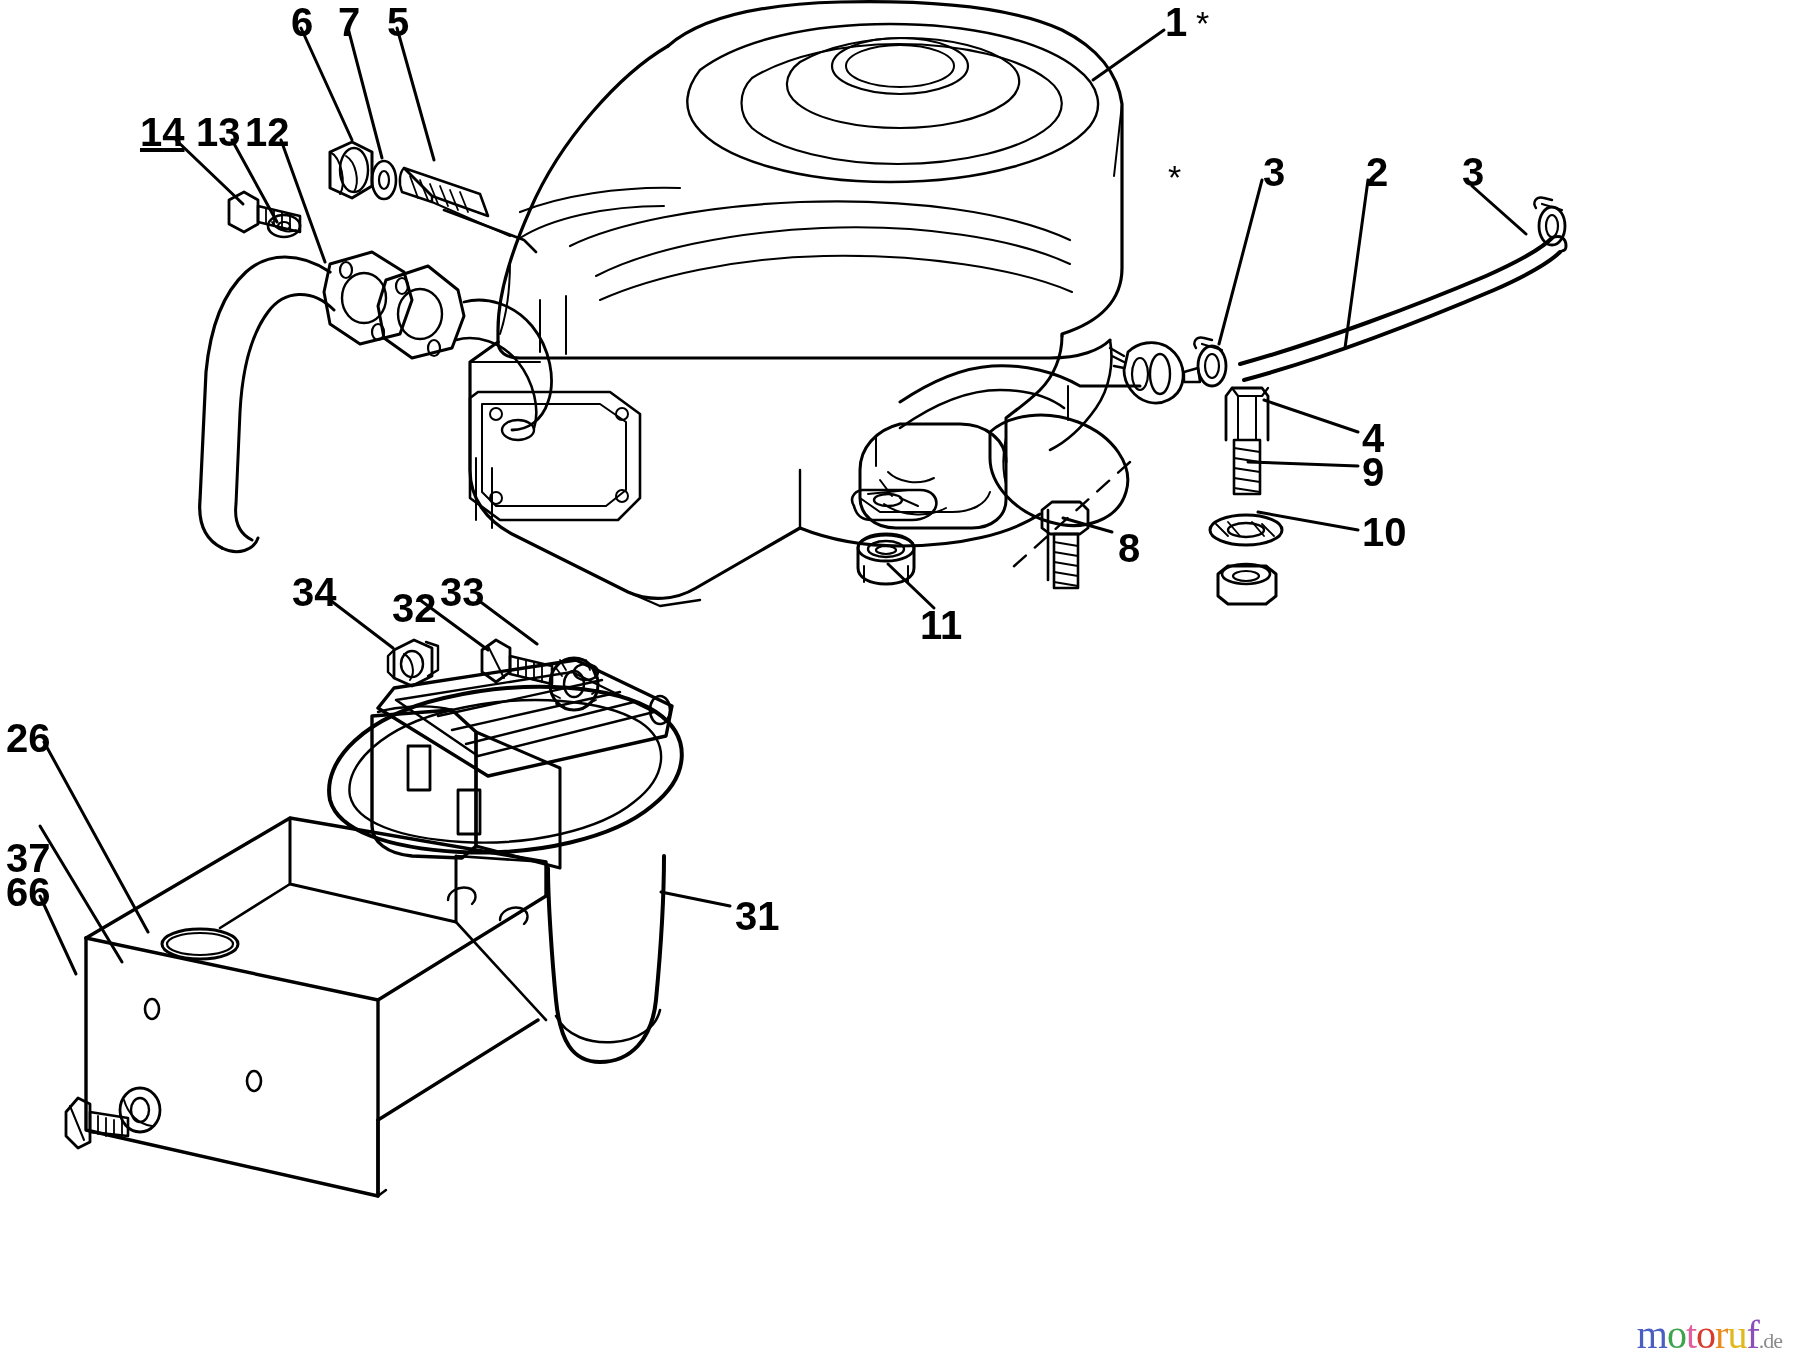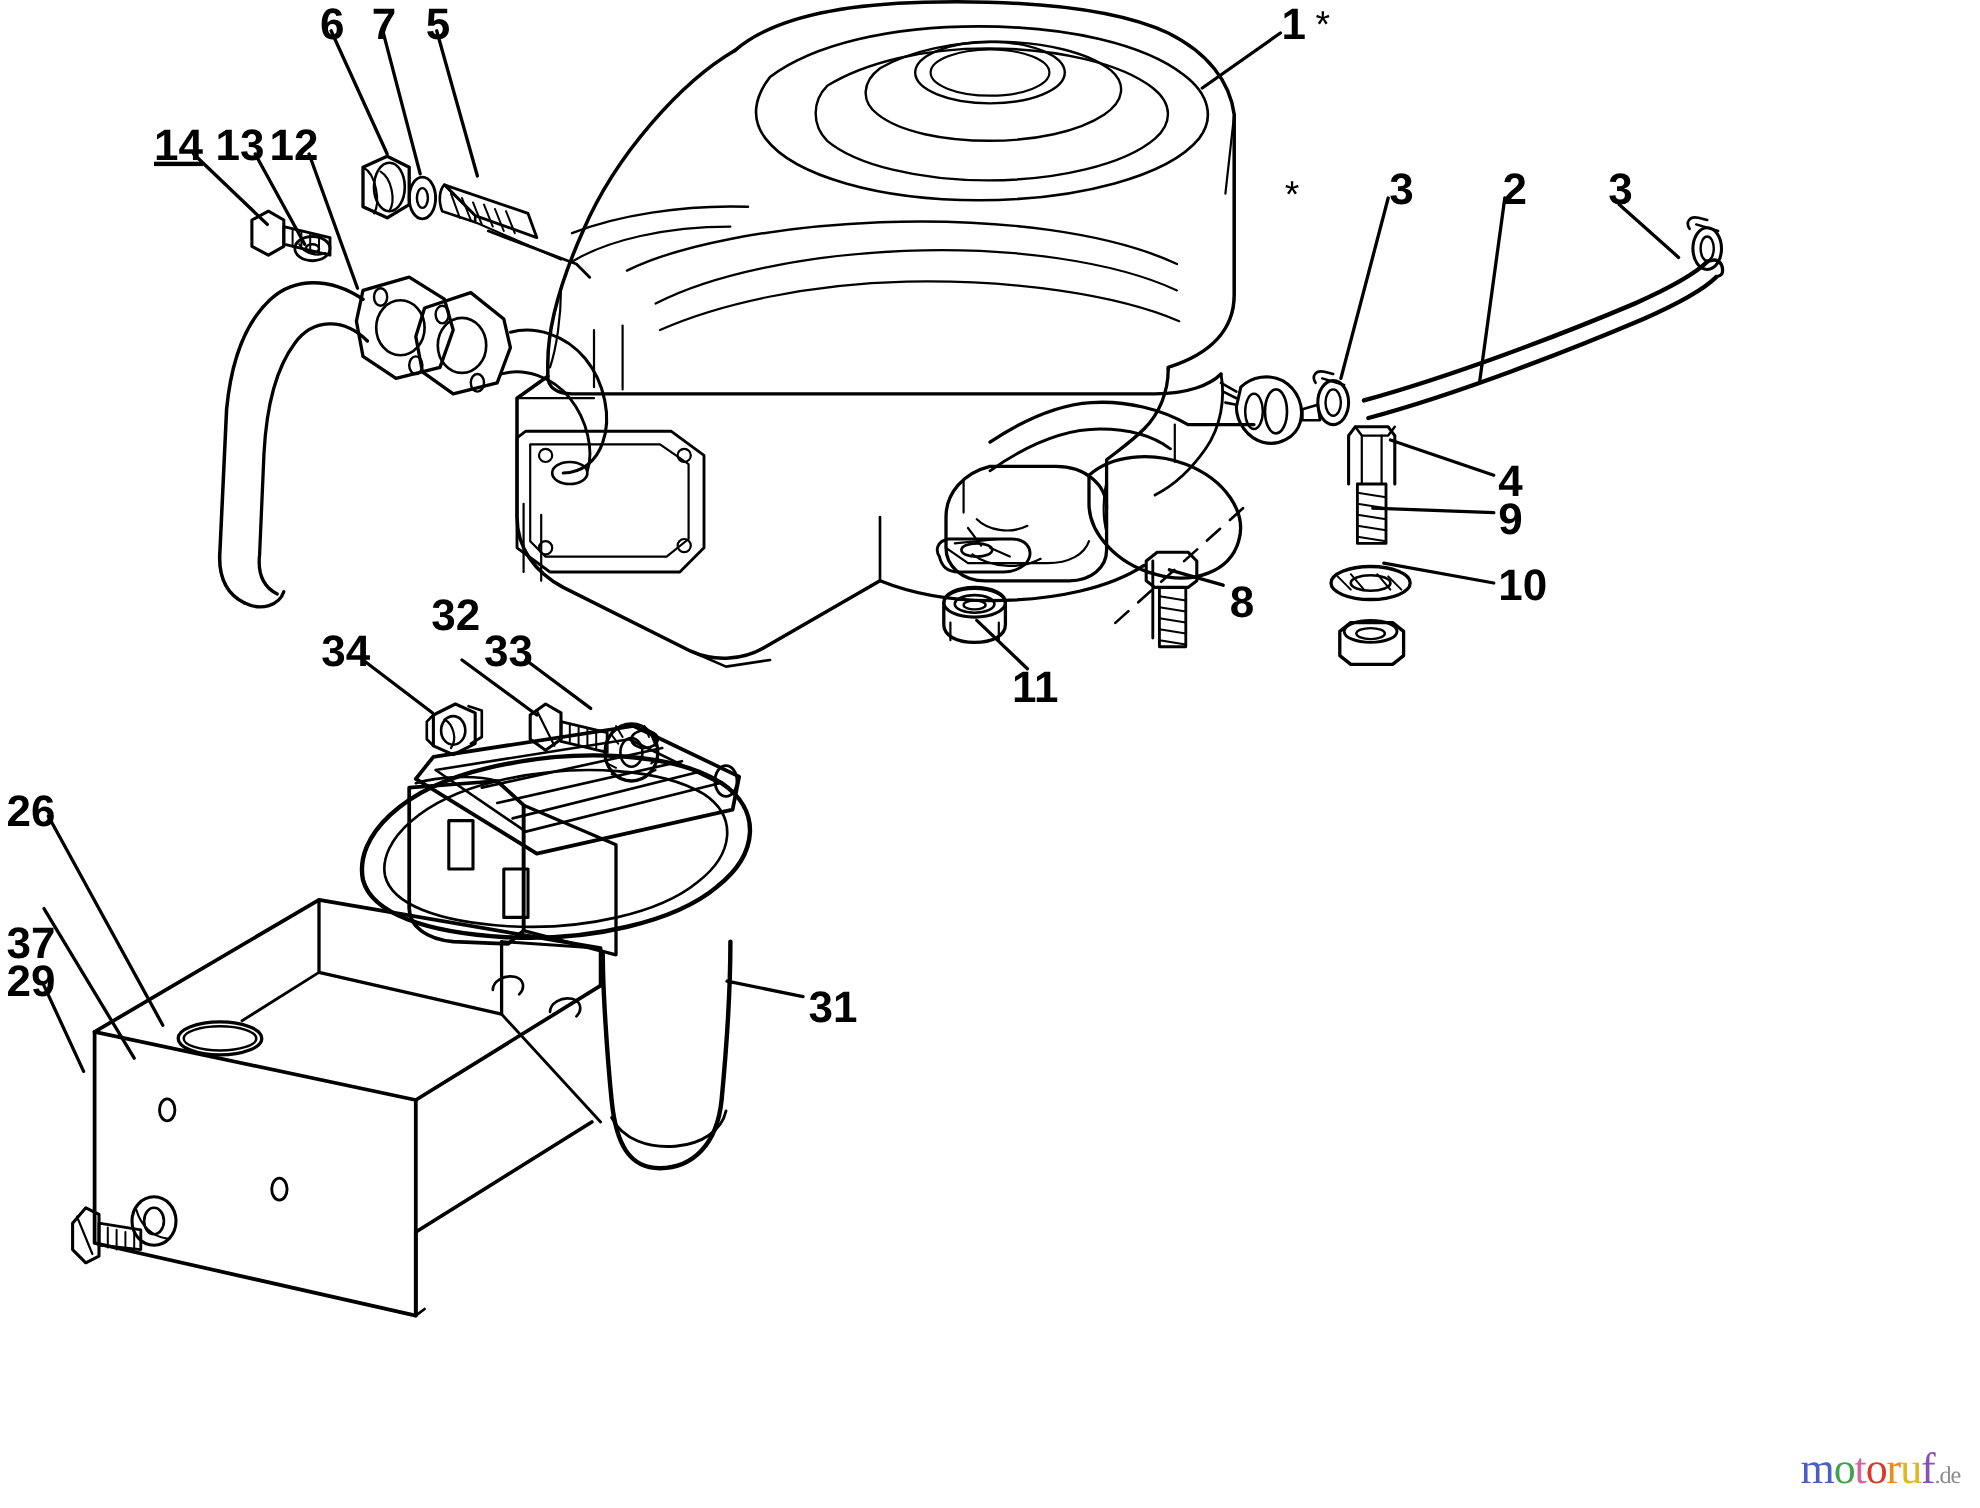--- a/index.html
+++ b/index.html
@@ -367,25 +367,25 @@
       <div class="callout" style="left: 1462px; top: 152px;">3</div>
       <div class="callout" style="left: 140px; top: 112px; text-decoration: underline;">14</div>
       <div class="callout" style="left: 196px; top: 112px;">13</div>
       <div class="callout" style="left: 245px; top: 112px;">12</div>
       <div class="callout" style="left: 1362px; top: 418px;">4</div>
       <div class="callout" style="left: 1362px; top: 452px;">9</div>
       <div class="callout" style="left: 1362px; top: 512px;">10</div>
       <div class="callout" style="left: 1118px; top: 528px;">8</div>
       <div class="callout" style="left: 920px; top: 605px; text-align: center;">11</div>
       <div class="callout" style="left: 292px; top: 572px;">34</div>
-      <div class="callout" style="left: 392px; top: 540px;">32</div>
+      <div class="callout" style="left: 392px; top: 588px;">32</div>
       <div class="callout" style="left: 440px; top: 572px;">33</div>
       <div class="callout" style="left: 735px; top: 896px;">31</div>
       <div class="callout" style="left: 6px; top: 718px;">26</div>
       <div class="callout" style="left: 6px; top: 802px; margin-top: 36px;">37</div>
-      <div class="callout" style="left: 6px; top: 872px;">29</div>
+      <div class="callout" style="left: 6px; top: 872px;">66</div>
       <div class="asterisk" style="left: 1196px; top: 6px;">*</div>
       <div class="asterisk" style="left: 1168px; top: 160px;">*</div>
     </div>
 
   <div id="watermark"><span class="wm-l" style="color: rgb(74, 95, 193);">m</span><span class="wm-l" style="color: rgb(63, 163, 77);">o</span><span class="wm-l" style="color: rgb(224, 96, 159);">t</span><span class="wm-l" style="color: rgb(216, 59, 46);">o</span><span class="wm-l" style="color: rgb(233, 139, 30);">r</span><span class="wm-l" style="color: rgb(224, 184, 32);">u</span><span class="wm-l" style="color: rgb(138, 79, 184);">f</span><span class="wm-de" style="color: rgb(140, 140, 140);">.de</span></div>
 
 </div>
 
 </body></html>

